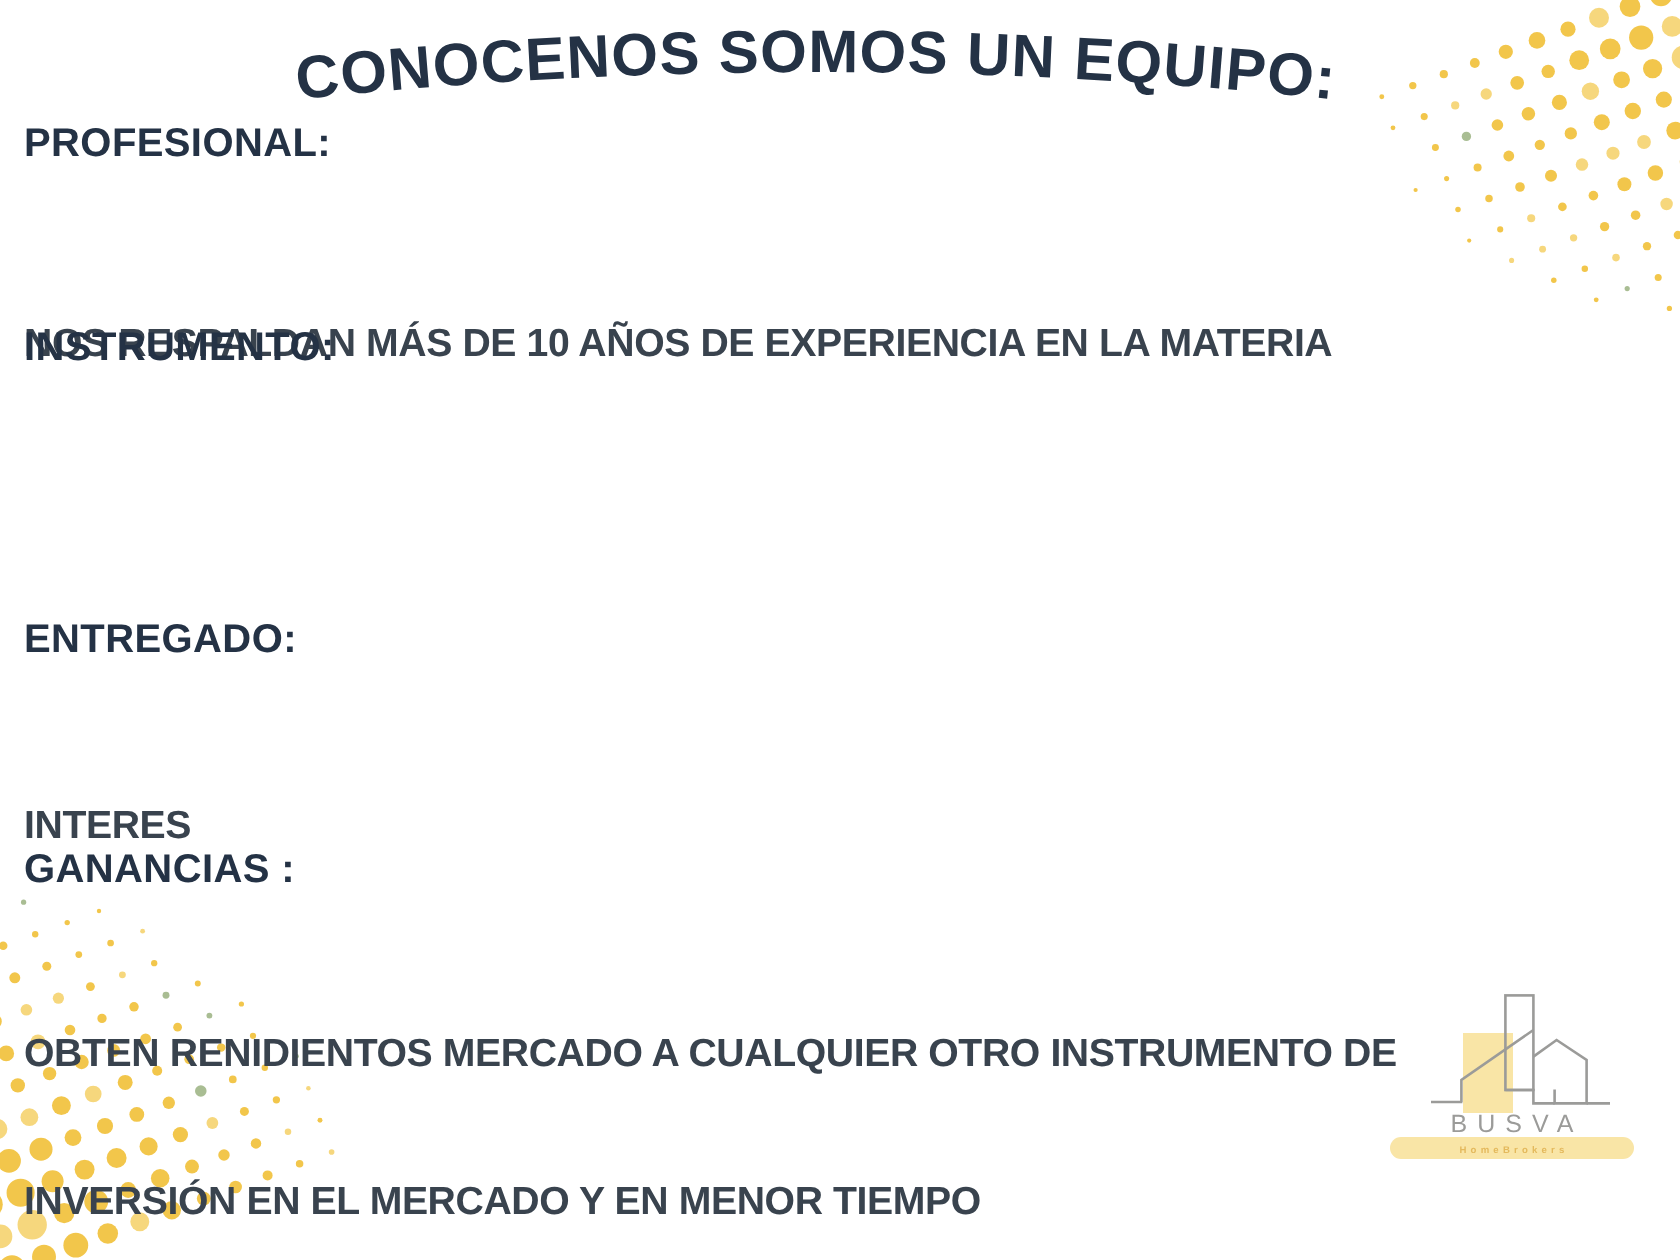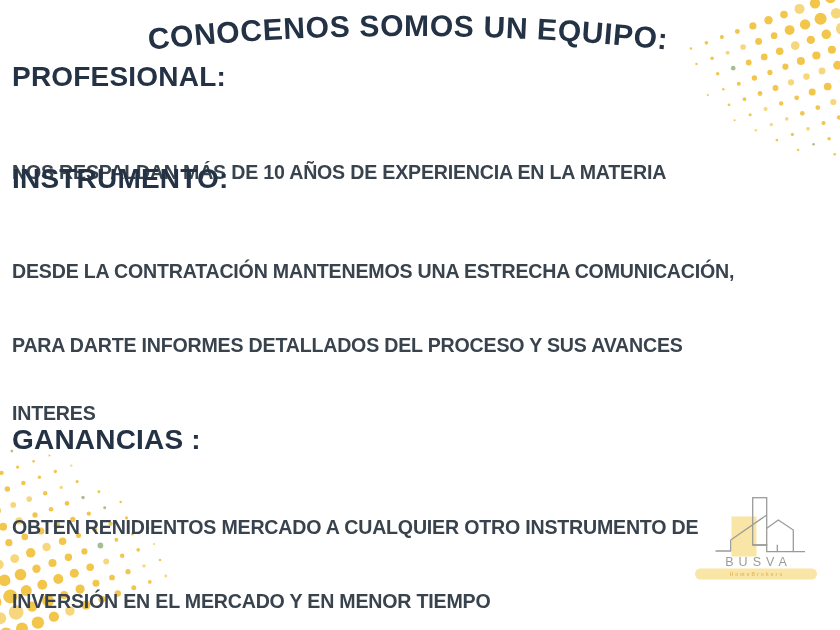--- a/index.html
+++ b/index.html
@@ -15,21 +15,21 @@
   .title-arc{position:absolute;left:128px;top:0;width:560px;height:62px;overflow:visible;}
   .title-text{
     fill:var(--heading,#243245);
     font-family:"Liberation Sans",sans-serif;
     font-weight:800;
     font-size:30px;
     letter-spacing:0.6px;
   }
   .h{
     position:absolute;left:12px;margin:0;
-    font-size:28px;font-weight:800;
+    font-size:20px;font-weight:800;
     color:var(--heading,#243245);
     letter-spacing:0.2px;white-space:pre;
   }
   .b{
     position:absolute;left:12px;
     font-size:19.6px;font-weight:700;
     color:var(--body,#39434e);
     line-height:24.5px;letter-spacing:-0.2px;white-space:pre;
   }
   .logo{position:absolute;left:694px;top:488px;width:130px;height:100px;overflow:visible;}
@@ -272,25 +272,22 @@
     </text>
   </svg>
 
   <h2 class="h" style="top:61px">PROFESIONAL:</h2>
   <div class="b" style="top:111px">
     <div>NOS RESPALDAN MÁS DE 10 AÑOS DE EXPERIENCIA EN LA MATERIA</div>
     <div></div>
   </div>
 
   <h2 class="h" style="top:163px">INSTRUMENTO:</h2>
-  <div class="b" style="top:210px">
-    <div>DESDE LA CONTRATACIÓN MANTENEMOS UNA ESTRECHA COMUNICACIÓN,</div>
-    <div>PARA DARTE INFORMES DETALLADOS DEL PROCESO Y SUS AVANCES</div>
-  </div>
-
+
+  <h2 class="h" style="top:309px">ENTREGADO:</h2>
   <div class="b" style="top:352px">
     <div>INTERES</div>
   </div>
 
   <h2 class="h" style="top:424px">GANANCIAS :</h2>
   <div class="b" style="top:466px">
     <div>OBTEN RENIDIENTOS MERCADO A CUALQUIER OTRO INSTRUMENTO DE</div>
     <div>INVERSIÓN EN EL MERCADO Y EN MENOR TIEMPO</div>
   </div>
 

